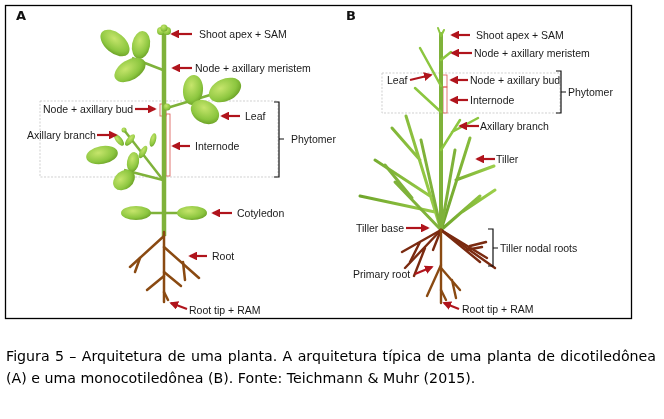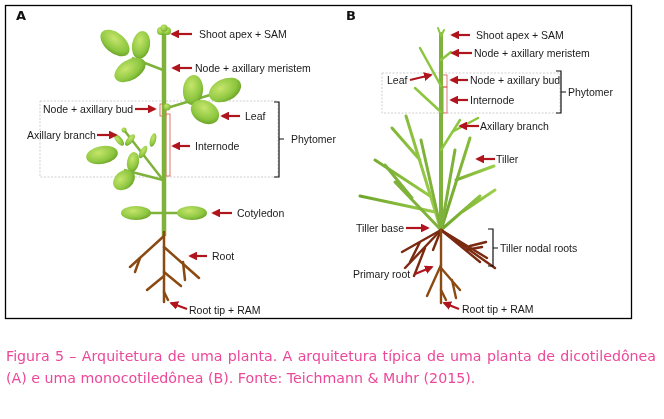--- a/index.html
+++ b/index.html
@@ -1,21 +1,21 @@
 <!DOCTYPE html>
 <html><head>
 <meta charset="utf-8">
 <style>
   html, body { margin: 0; padding: 0; background: #ffffff; }
   body { width: 664px; height: 419px; position: relative; overflow: hidden; font-family: "Liberation Sans", sans-serif; }
   #figure { position: absolute; left: 0; top: 0; width: 664px; height: 325px; }
   .caption {
     position: absolute; left: 6px; top: 345px; width: 650px;
     font-family: "DejaVu Sans", sans-serif; font-size: 14.2px; line-height: 22px;
-    color: #ec4899; text-align: justify; text-align-last: left;
+    color: #000000; text-align: justify; text-align-last: left;
   }
   .lbl { font-family: "Liberation Sans", sans-serif; font-size: 10.5px; fill: #1a1a1a; }
   .panel-letter { font-family: "DejaVu Sans", sans-serif; font-weight: bold; font-size: 13px; fill: #111; }
 </style>
 </head>
 <body>
 
 <svg id="figure" viewBox="0 0 664 325" xmlns="http://www.w3.org/2000/svg">
   <defs>
     <radialGradient id="leafGrad" cx="40%" cy="35%" r="70%">

